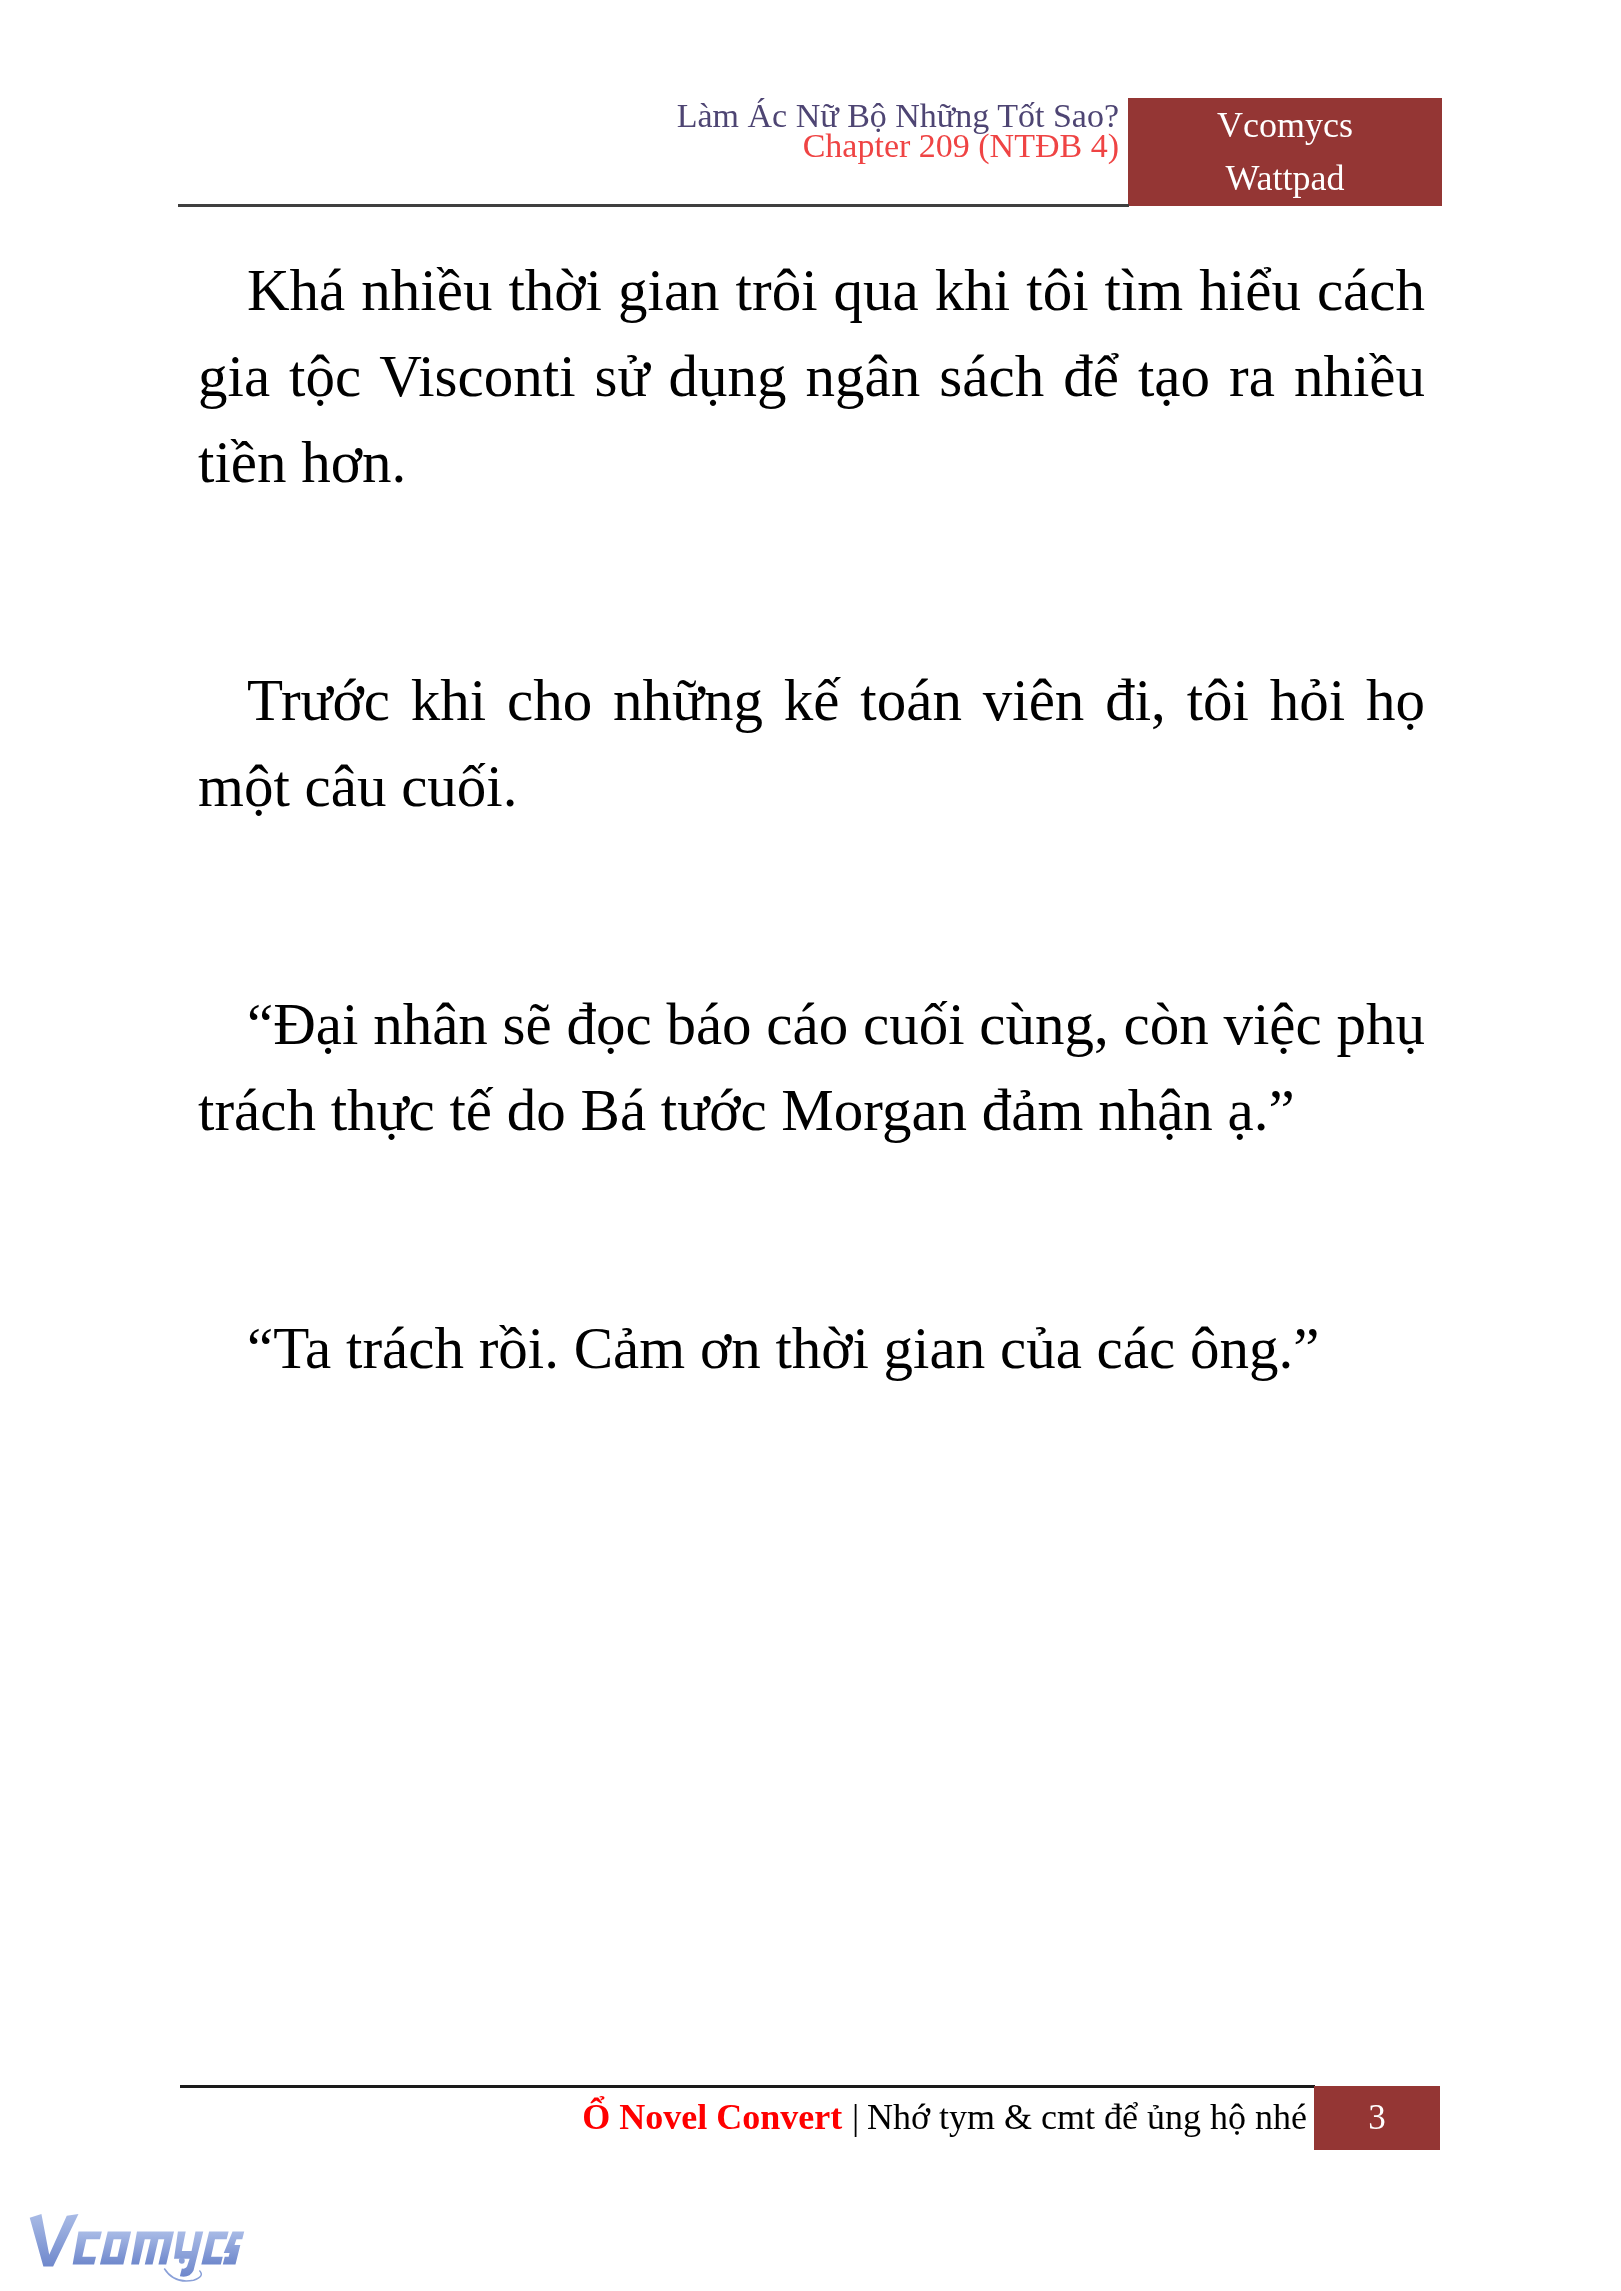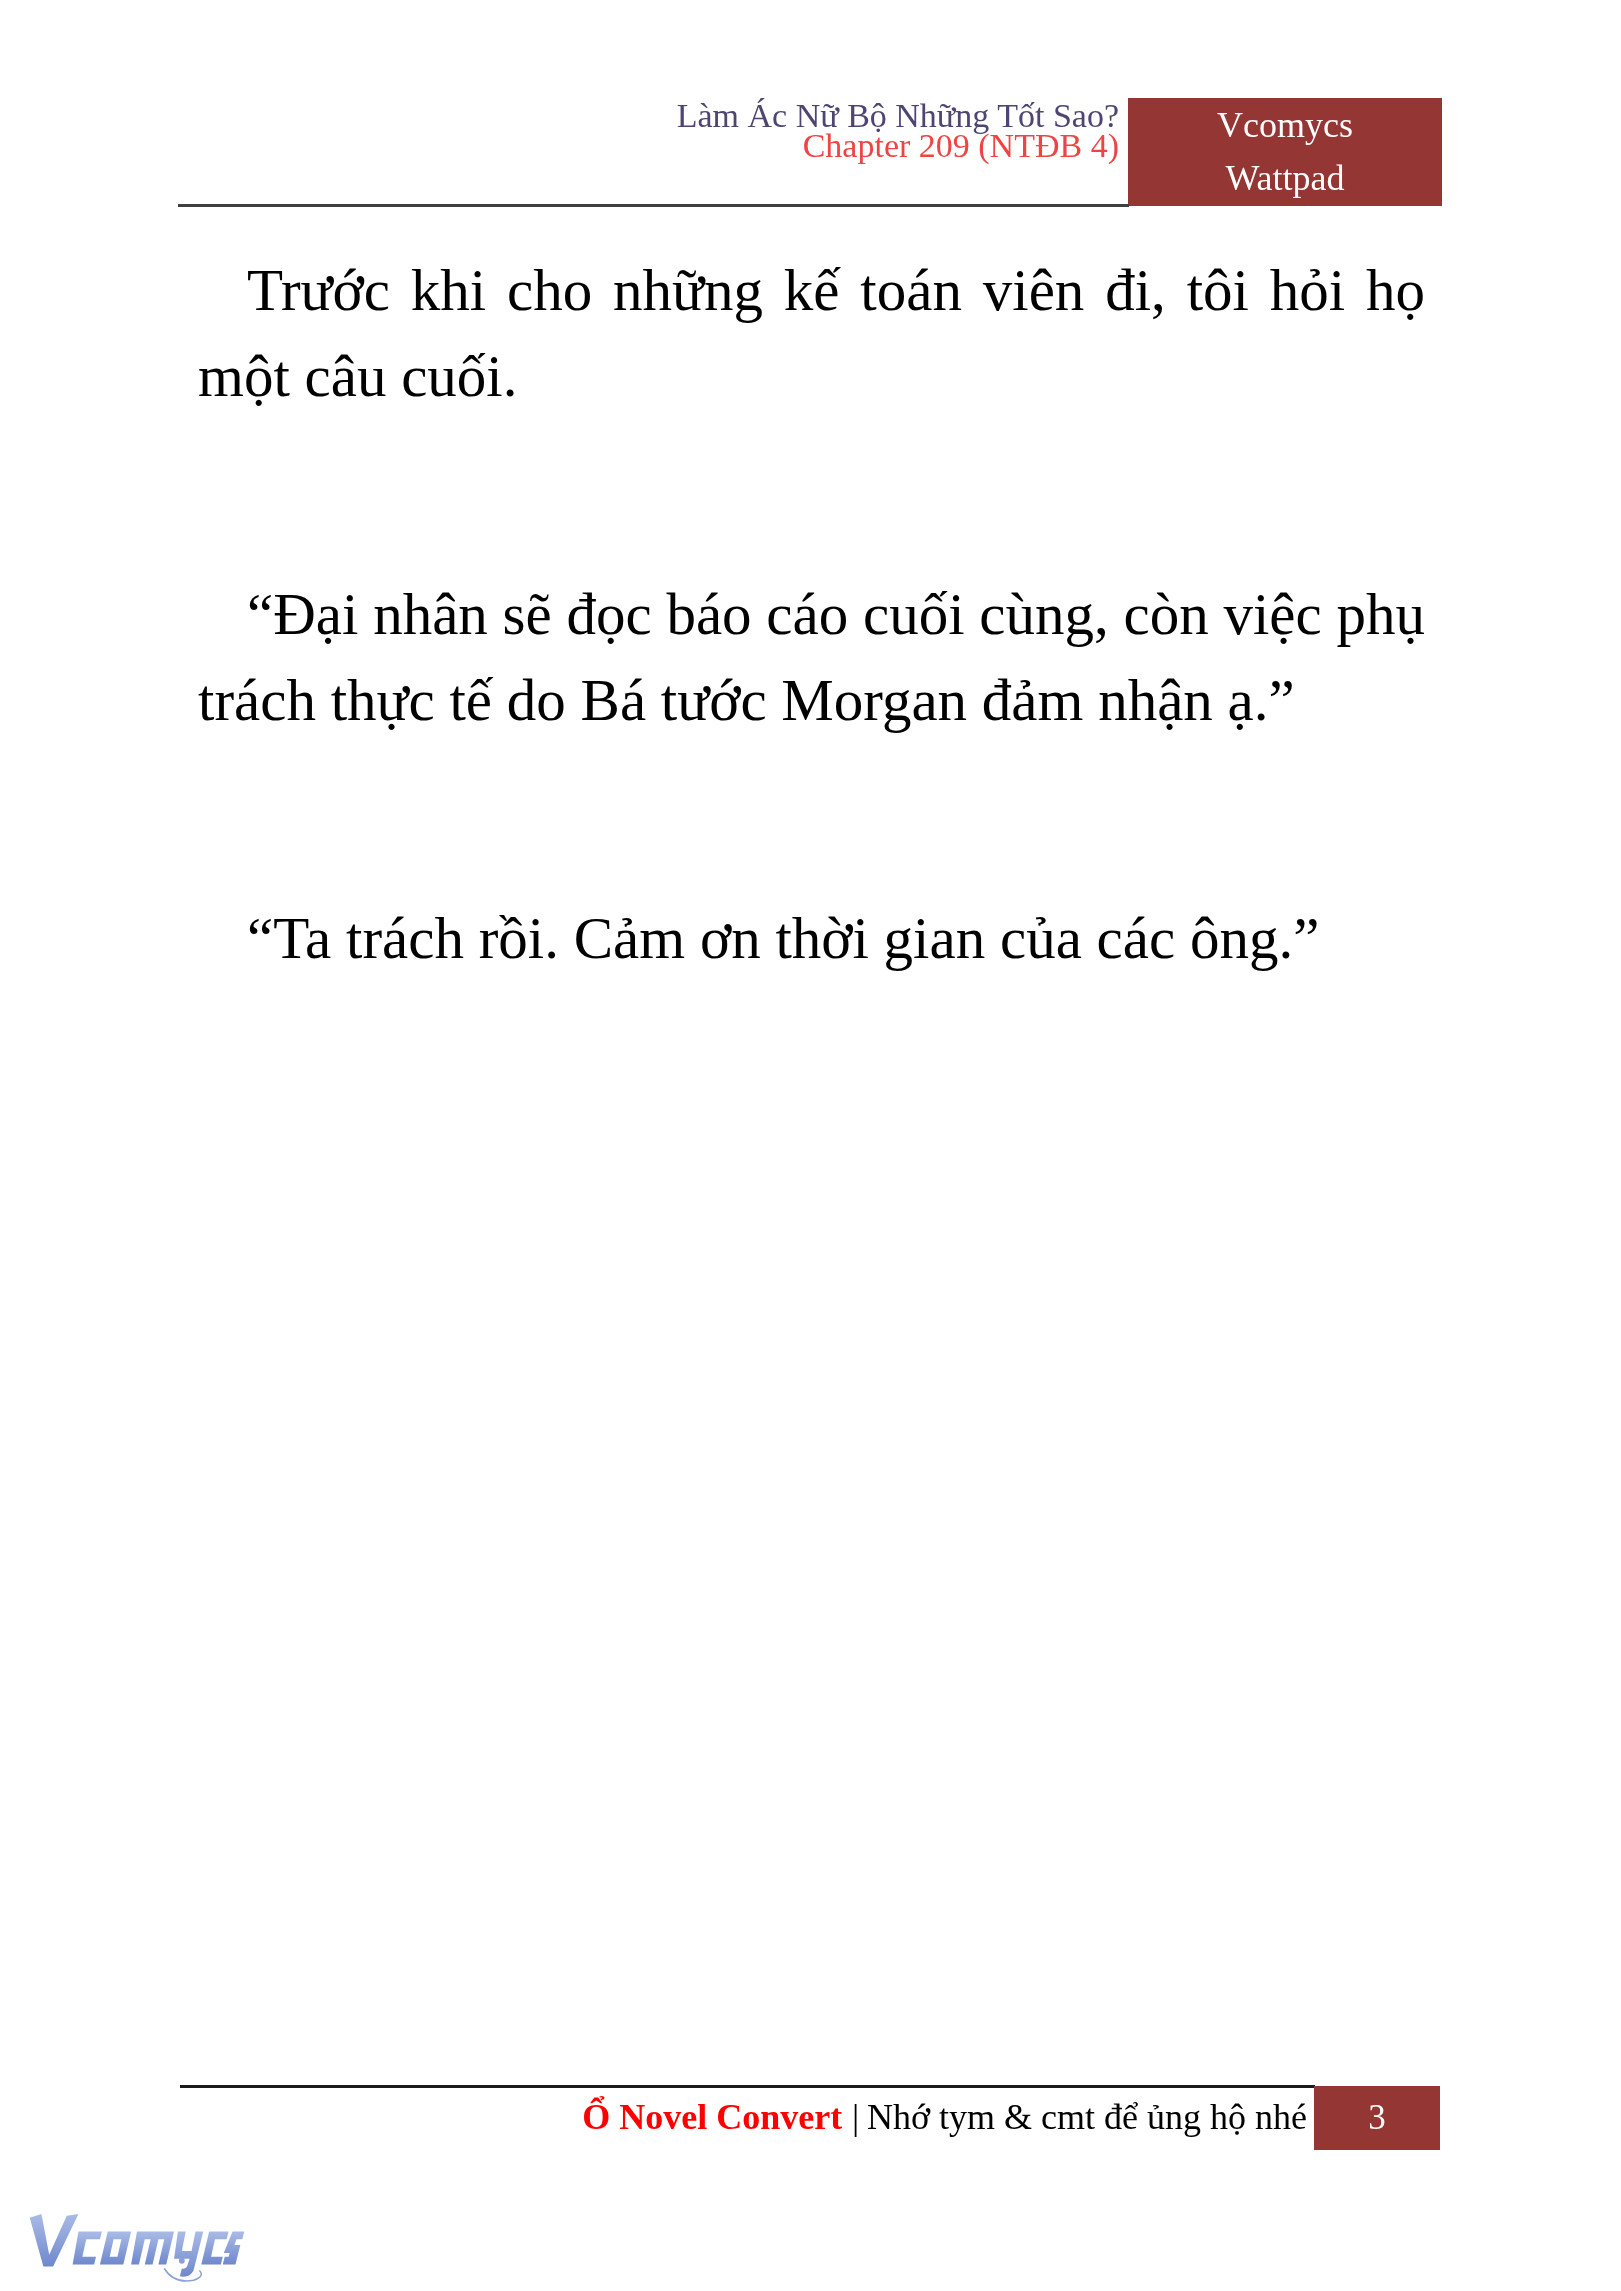--- a/index.html
+++ b/index.html
@@ -127,20 +127,21 @@
   <span class="header-title-line" style="color:#4e4573;">Làm Ác Nữ Bộ Những Tốt Sao?</span>
   <span class="header-title-line" style="color:#ef4444;">Chapter 209 (NTĐB 4)</span>
 </div>
 <div class="brand-box" style="background:#943634;">
   <span class="brand-line">Vcomycs</span>
   <span class="brand-line">Wattpad</span>
 </div>
 <div class="header-rule"></div>
 
 <div class="content">
+  <p class="para">Khá nhiều thời gian trôi qua khi tôi tìm hiểu cách gia tộc Visconti sử dụng ngân sách để tạo ra nhiều tiền hơn.</p>
   <p class="para">Trước khi cho những kế toán viên đi, tôi hỏi họ một câu cuối.</p>
   <p class="para">“Đại nhân sẽ đọc báo cáo cuối cùng, còn việc phụ trách thực tế do Bá tước Morgan đảm nhận ạ.”</p>
   <p class="para">“Ta trách rồi. Cảm ơn thời gian của các ông.”</p>
 </div>
 
 <div class="footer-rule"></div>
 <div class="footer-text">
   <span class="footer-brand">Ổ Novel Convert</span><span class="footer-sep">|</span><span class="footer-note">Nhớ tym &amp; cmt để ủng hộ nhé</span>
 </div>
 <div class="page-box" style="background:#943634;">

